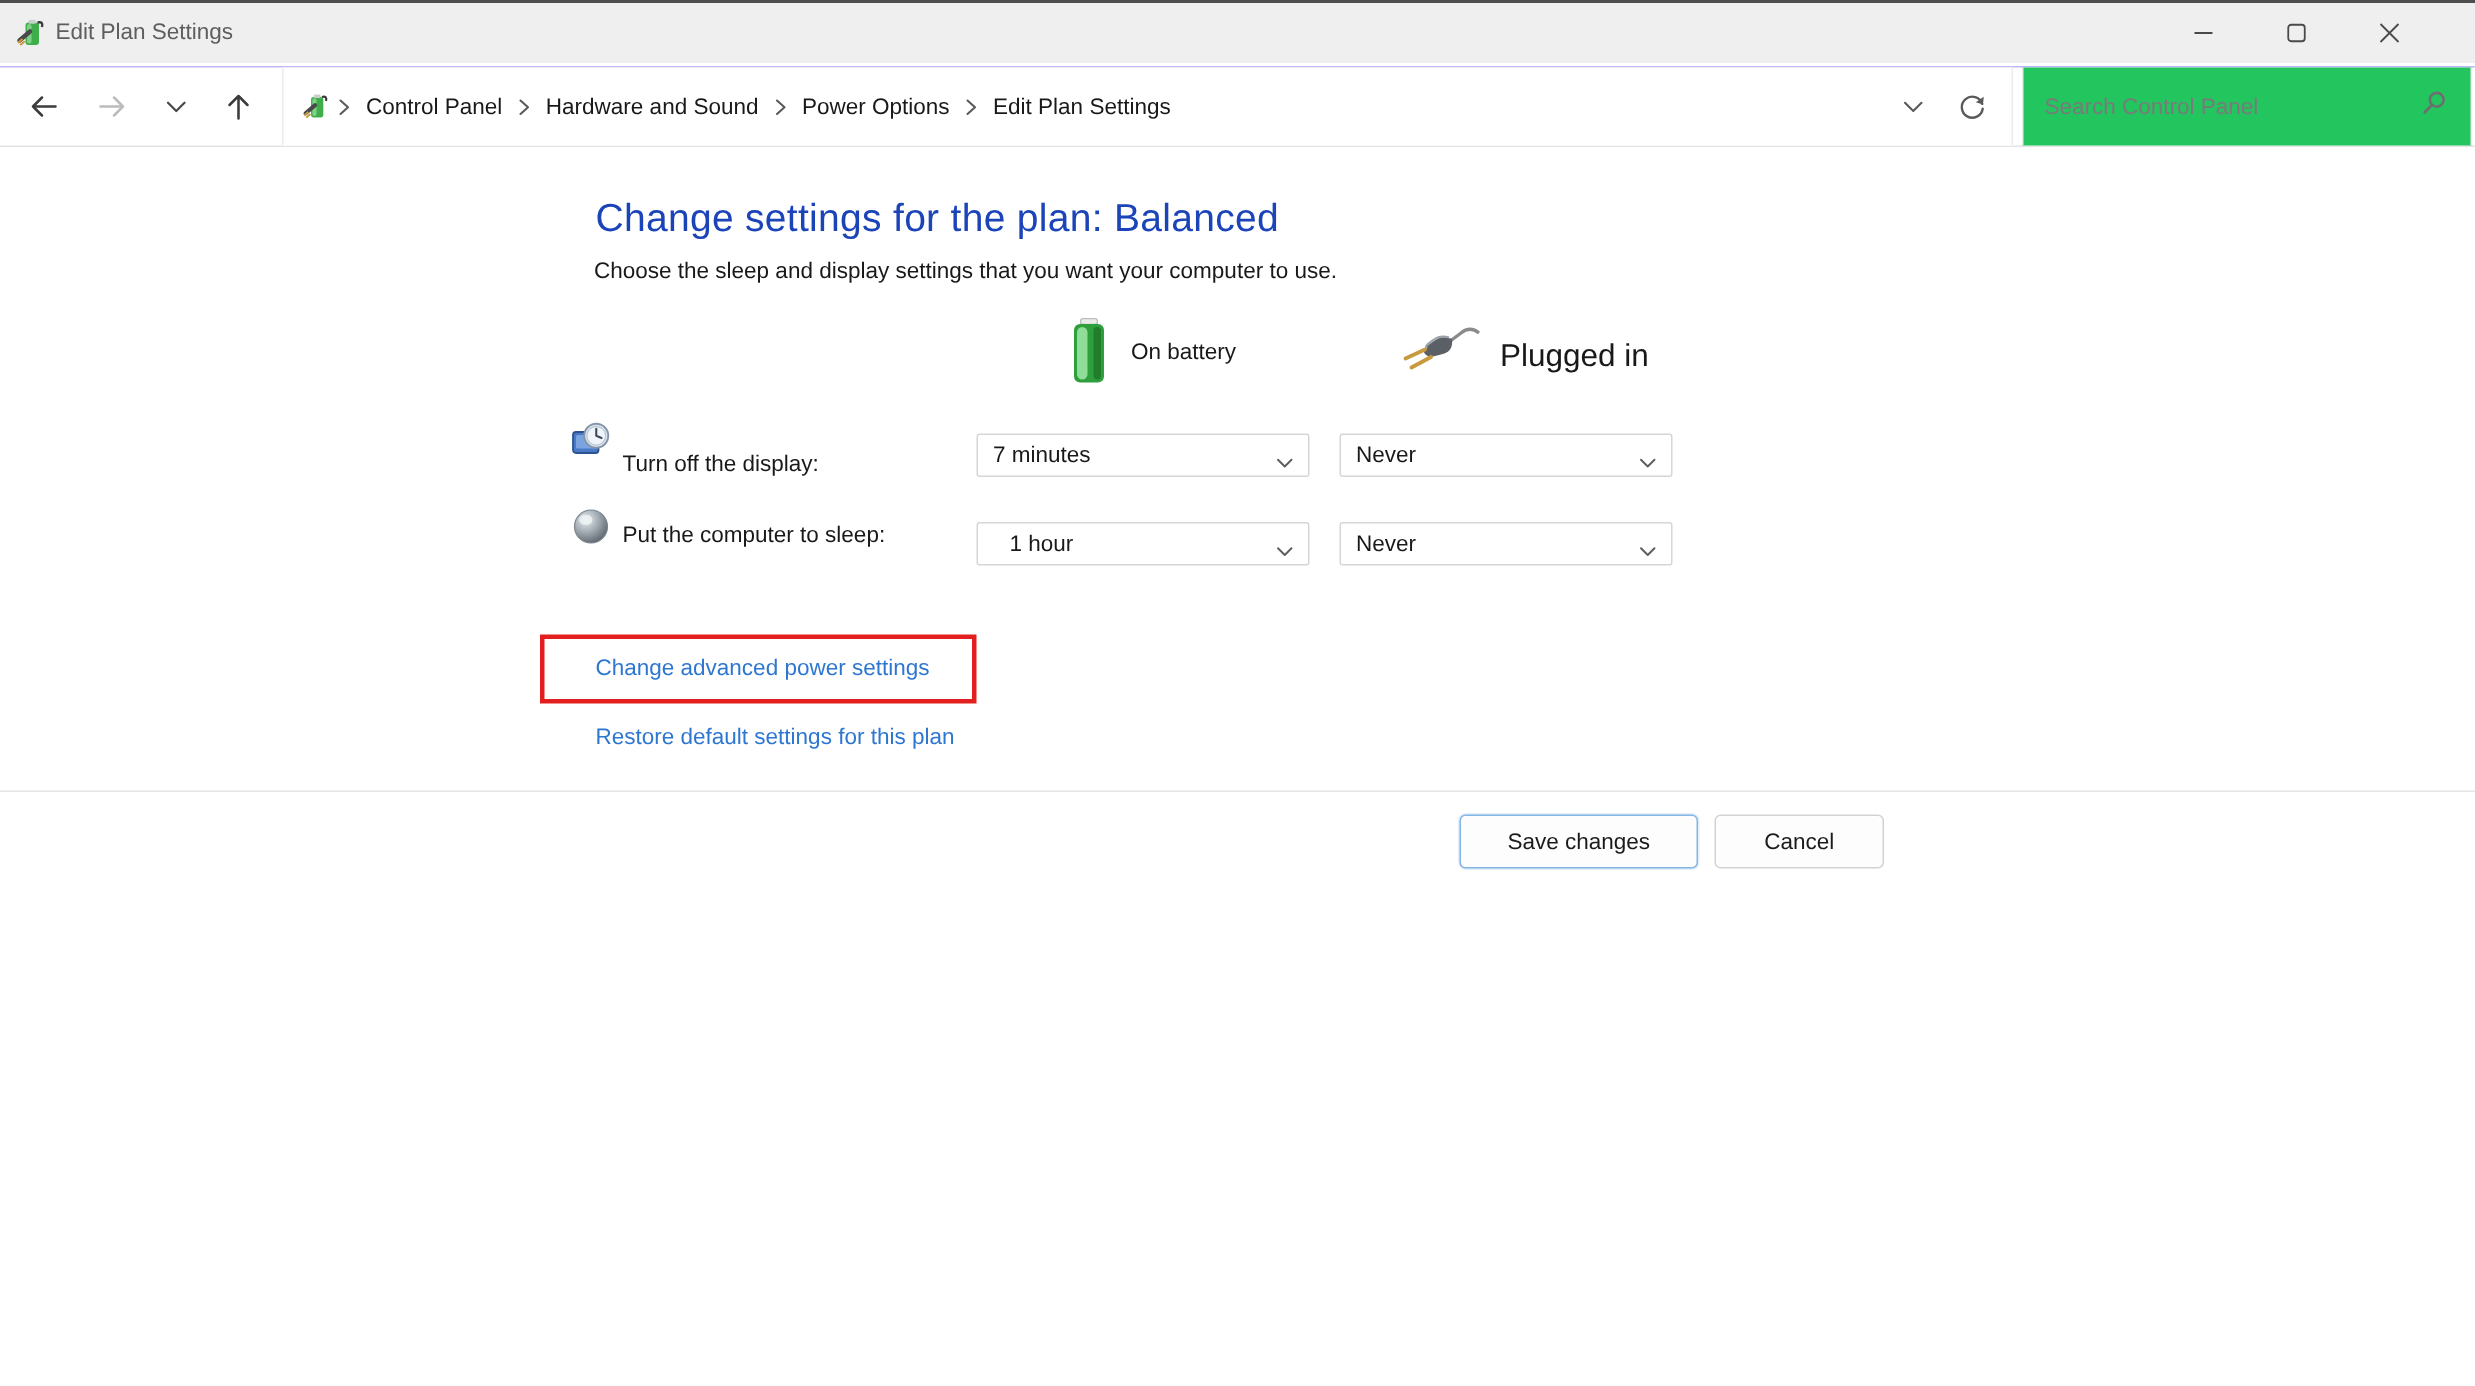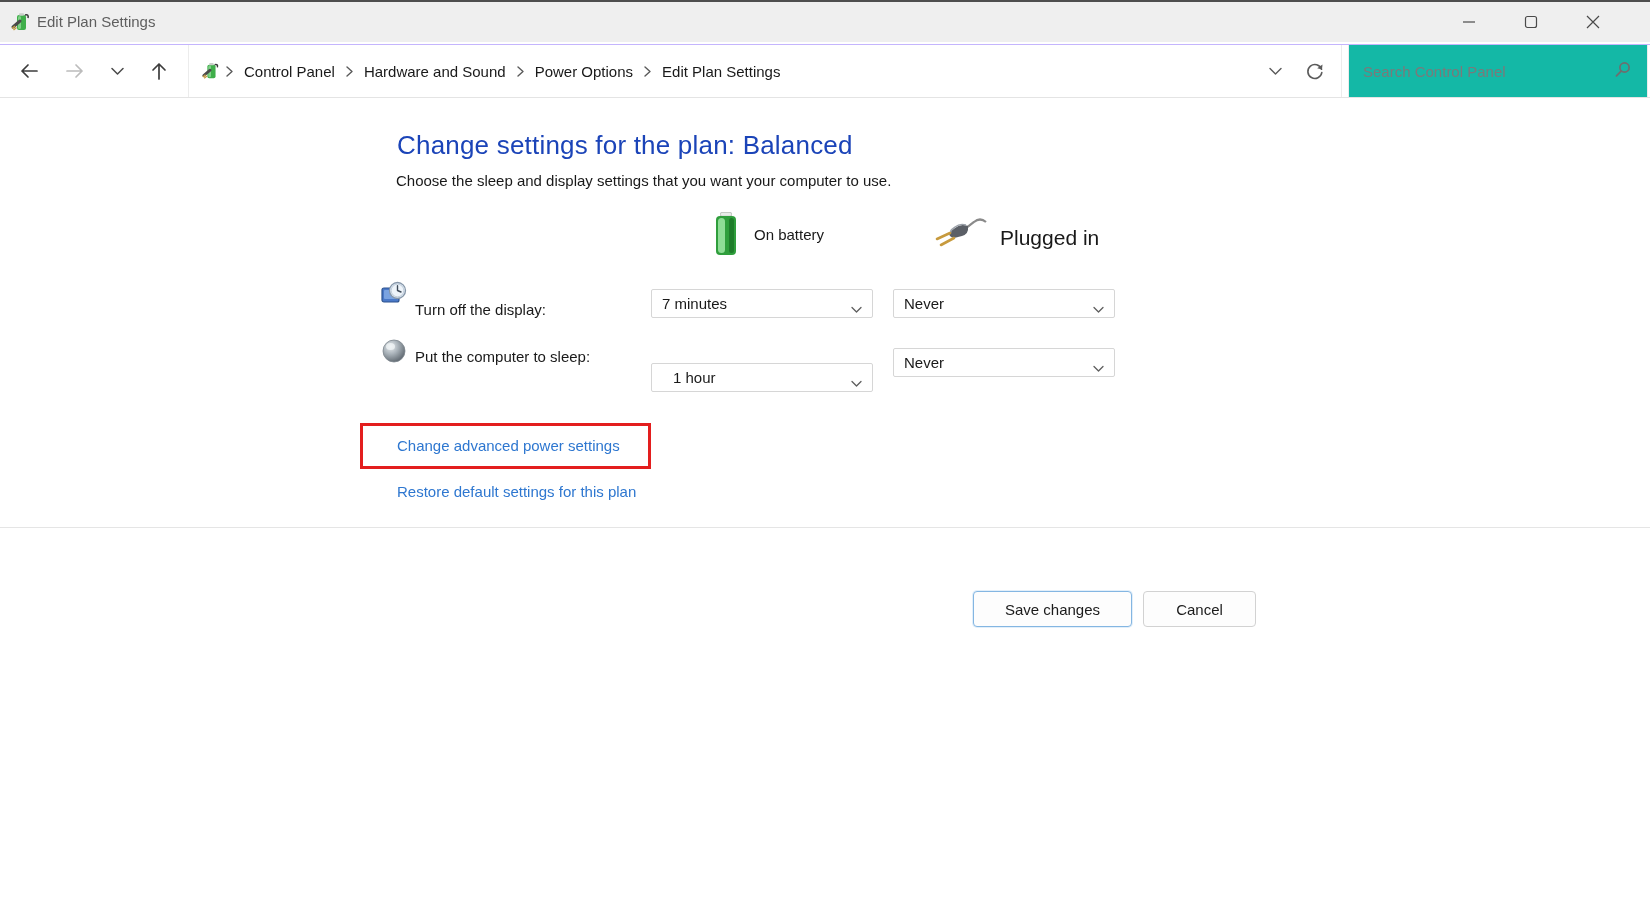--- a/index.html
+++ b/index.html
@@ -24,21 +24,21 @@
     justify-content:center; cursor:default; }
   .addressbar { position:absolute; left:188px; top:0; width:1154px; height:52px;
     background:#fff; border-left:1px solid #ececec; border-right:1px solid #ececec;
     display:flex; align-items:center; }
   .crumb-icon { width:20px; height:20px; margin-left:12px; }
   .crumb { font-size:15px; color:#191919; padding:0 6px; white-space:nowrap; cursor:default; }
   .crumb-sep { margin:0 5px; display:flex; align-items:center; }
   .addr-spacer { flex:1; }
   .addr-tool { width:40px; height:52px; display:flex; align-items:center; justify-content:center; }
   .searchbox { position:absolute; left:1348px; top:0; width:300px; height:52px;
-    background:#14b8a6; border-left:1px solid #ececec; border-right:1px solid #ececec;
+    background:#22c55e; border-left:1px solid #ececec; border-right:1px solid #ececec;
     display:flex; align-items:center; }
   .searchbox input { flex:1; border:none; outline:none; font-size:15px;
     color:#333; padding-left:14px; background:transparent;
     font-family:"Liberation Sans", sans-serif; }
   .searchbox input::placeholder { color:#7a7a7a; opacity:1; }
   .search-glyph { margin-right:16px; }
 
   
   .heading { position:absolute; left:397px; top:130px; font-size:26px;
     font-weight:400; letter-spacing:.2px; }
@@ -53,35 +53,35 @@
   .row-label-1 { position:absolute; left:415px; top:284px; font-size:15px; color:#191919; line-height:28px;margin-top:12px; }
   .row-icon-2 { position:absolute; left:381px; top:338px; }
   .row-label-2 { position:absolute; left:415px; top:343px; font-size:15px; color:#191919; line-height:28px; }
 
   .dropdown { position:absolute; width:222px; height:29px; background:#fff;
     border:1px solid #d6d6d6; border-radius:2px; font-size:15px; color:#191919;
     display:flex; align-items:center; padding-left:10px; cursor:default; }
   .dropdown .dd-chevron { position:absolute; right:10px; top:10px; }
   .dd-r1c1 { left:651px; top:289px; }
   .dd-r1c2 { left:893px; top:289px; }
-  .dd-r2c1 { left:651px; top:363px;padding-left:21px; }
+  .dd-r2c1 { left:651px; top:348px;padding-left:21px; }
   .dd-r2c2 { left:893px; top:348px; }
 
   .highlight-box { position:absolute; left:360px; top:423px; width:291px; height:46px;
     border:3px solid #e31e1e; }
   .link { font-size:15px; cursor:pointer; }
   .link-advanced { position:absolute; left:397px; top:437px; }
   .link-restore { position:absolute; left:397px; top:483px; }
 
   .divider { position:absolute; left:0; top:527px; width:1650px; height:1px; background:#e5e5e5; }
 
   .btn { position:absolute; top:543px; height:36px; background:#fdfdfd;
     border-radius:4px; font-size:15px; color:#1b1b1b; display:flex;
     align-items:center; justify-content:center; cursor:default;
-    font-family:"Liberation Sans", sans-serif;margin-top:48px; }
+    font-family:"Liberation Sans", sans-serif; }
   .btn-save { left:973px; width:159px; border:1px solid #84b6e2;
     box-shadow:0 0 0 1px rgba(140,190,235,.25); }
   .btn-cancel { left:1143px; width:113px; border:1px solid #d2d2d2; }
 </style>
 </head>
 <body>
 
 <div class="stage">
 
   <div class="titlebar">

